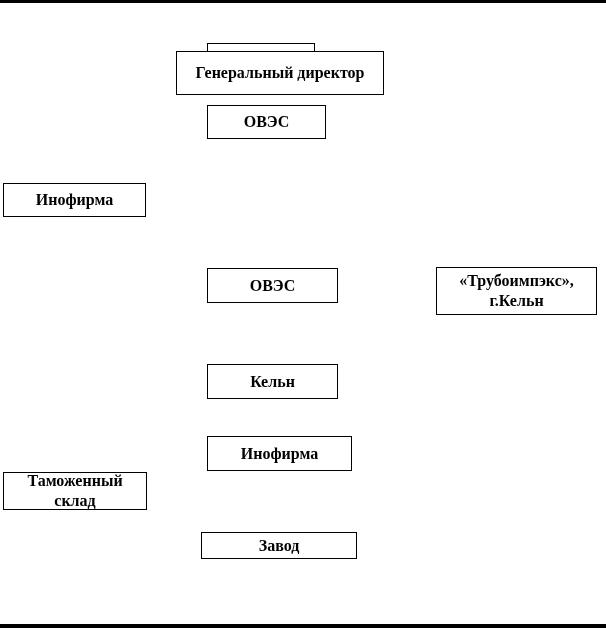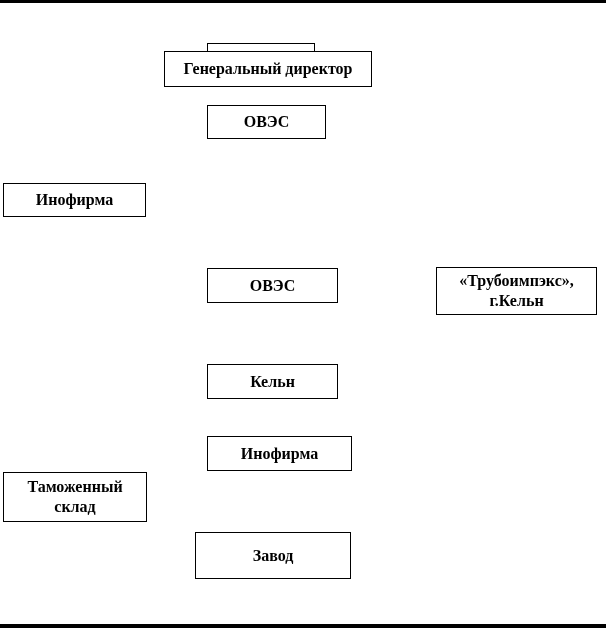--- a/index.html
+++ b/index.html
@@ -28,29 +28,29 @@
     font-weight: bold;
     font-size: 16px;
     line-height: 20px;
     display: flex;
     align-items: center;
     justify-content: center;
     text-align: center;
     white-space: pre-line;
   }
   .n-tseh          { left: 207px; top: 3px;   width: 108px; height: 34px; margin-top: 40px; }
-  .n-gendir        { left: 164px; top: 51px;  width: 208px; height: 36px; }
+  .n-gendir        { left: 176px; top: 51px;  width: 208px; height: 44px; }
   .n-oves-top      { left: 207px; top: 105px; width: 119px; height: 34px; }
   .n-inofirma-left { left: 3px;   top: 183px; width: 143px; height: 34px; }
   .n-oves-mid      { left: 207px; top: 268px; width: 131px; height: 35px; }
   .n-trubimpex     { left: 436px; top: 267px; width: 161px; height: 48px; }
   .n-keln          { left: 207px; top: 364px; width: 131px; height: 35px; }
   .n-inofirma-mid  { left: 207px; top: 436px; width: 145px; height: 35px; }
-  .n-tamsklad      { left: 3px;   top: 472px; width: 144px; height: 50px; }
-  .n-zavod         { left: 195px; top: 532px; width: 156px; height: 47px; }
+  .n-tamsklad      { left: 3px;   top: 472px; width: 144px; height: 38px; }
+  .n-zavod         { left: 201px; top: 532px; width: 156px; height: 27px; }
 </style>
 </head>
 <body>
 
 <div class="canvas">
 
   <div class="bar bar-top"></div>
 
   <div class="node n-tseh">Цех</div>
 

